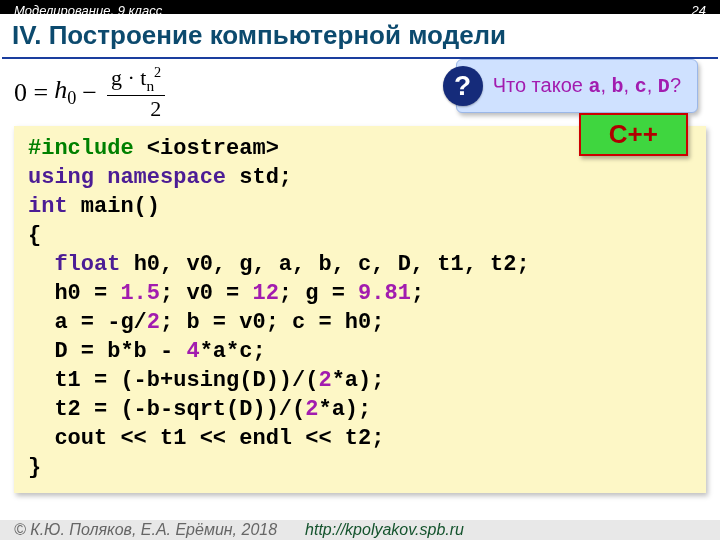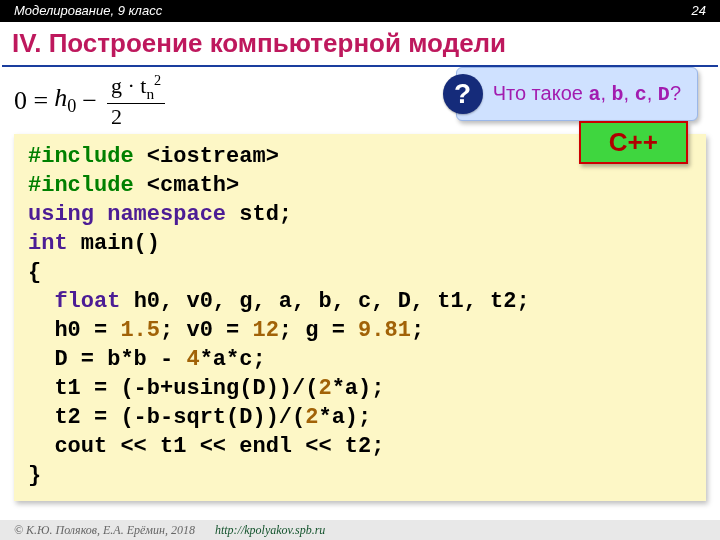--- a/index.html
+++ b/index.html
@@ -3,42 +3,42 @@
 <meta charset="utf-8">
 <style>
   * { margin:0; padding:0; box-sizing:border-box; }
   body {
     width:720px; height:540px;
     font-family:"Trebuchet MS",Verdana,Arial,sans-serif;
     background:#fff; position:relative; overflow:hidden;
   }
   .topbar {
     background:#000; color:#fff;
-    height:22px; line-height:22px; font-size:13px;
+    height:14px; line-height:22px; font-size:13px;
     font-style:italic; padding:0 14px;
     display:flex; justify-content:space-between;
   }
   .title {
-    color:#be185d; font-size:26px; font-weight:bold;
+    color:#0c4a6e; font-size:26px; font-weight:bold;
     padding:6px 14px 6px 10px;
     border-bottom:2px solid #1a3d9e;
     margin:0 2px;
   }
   .content { padding:6px 14px 0 14px; position:relative; }
   .formula-row {
     display:flex; align-items:center; gap:18px;
     margin-bottom:6px;
   }
   .formula {
     font-family:"Times New Roman",serif;
     font-size:26px; color:#000;
     display:flex; align-items:center; gap:6px;
   }
   .frac {
-    display:inline-flex; flex-direction:column; align-items:flex-start;
+    display:inline-flex; flex-direction:column; align-items:flex-end;
     font-size:22px; line-height:1;
     margin-left:4px;
   }
   .frac .num { border-bottom:1.5px solid #000; padding:0 4px 2px; }
   .frac .den { padding:2px 4px 0; }
   .callout {
     display:flex; align-items:center;
     background:#cfe1ff;
     border:1px solid #9bb7e8;
     border-radius:6px;
@@ -72,27 +72,27 @@
     padding:8px 10px 10px 14px;
     font-family:"Courier New",monospace;
     font-size:22px; font-weight:bold; line-height:1.32;
     box-shadow:2px 3px 5px rgba(0,0,0,.25);
     position:relative;
     color:#000;
   }
   .codeblock .line { white-space:pre;font-family:Liberation Mono, monospace; }
   .kw-green { color:#008000; }
   .kw-blue  { color:#4c1d95; }
-  .num-red  { color:#a16207; }
+  .num-red  { color:#a21caf; }
   .footer {
     position:absolute; left:0; right:0; bottom:0;
     height:20px; line-height:20px;
     background:#e8e8e8; color:#666;
-    font-size:12px; font-style:italic;
-    padding:0 14px; display:flex; gap:20px;font-family:Liberation Serif, serif;
+    font-size:16px; font-style:italic;
+    padding:0 14px; display:flex; gap:28px;
   }
   .footer .url { color:#14532d; }
   sup { font-size:.65em; }
   sub { font-size:.7em; }
 </style>
 </head>
 <body>
 
 <div class="topbar">
   <span>Моделирование, 9 класс</span>
@@ -119,26 +119,26 @@
     <div class="badge">?</div>
     <div class="text">
       <span>Что такое </span><span class="mono">a</span>, <span class="mono">b</span>, <span class="mono">c</span>, <span class="mono">D</span><span>?</span>
     </div>
   </div>
 
   <div class="cpp-tag">C++</div>
 
   <div class="codeblock">
     <div class="line"><span class="kw-green">#include </span><span>&lt;iostream&gt;</span></div>
-    <div class="line"><span class="kw-green">#include </span><span>&lt;cmath&gt;</span></div>
     <div class="line"><span class="kw-blue">using namespace </span><span>std;</span></div>
     <div class="line"><span class="kw-blue">int </span><span>main()</span></div>
     <div class="line">{</div>
     <div class="line"><span>  </span><span class="kw-blue">float </span><span>h0, v0, g, a, b, c, D, t1, t2;</span></div>
     <div class="line"><span>  h0 = </span><span class="num-red">1.5</span><span>; v0 = </span><span class="num-red">12</span><span>; g = </span><span class="num-red">9.81</span><span>;</span></div>
+    <div class="line"><span>  a = -g/</span><span class="num-red">2</span><span>; b = v0; c = h0;</span></div>
     <div class="line"><span>  D = b*b - </span><span class="num-red">4</span><span>*a*c;</span></div>
     <div class="line"><span>  t1 = (-b+using(D))/(</span><span class="num-red">2</span><span>*a);</span></div>
     <div class="line"><span>  t2 = (-b-sqrt(D))/(</span><span class="num-red">2</span><span>*a);</span></div>
     <div class="line">  cout &lt;&lt; t1 &lt;&lt; endl &lt;&lt; t2;</div>
     <div class="line">}</div>
   </div>
 
 </div>
 
 <div class="footer">

